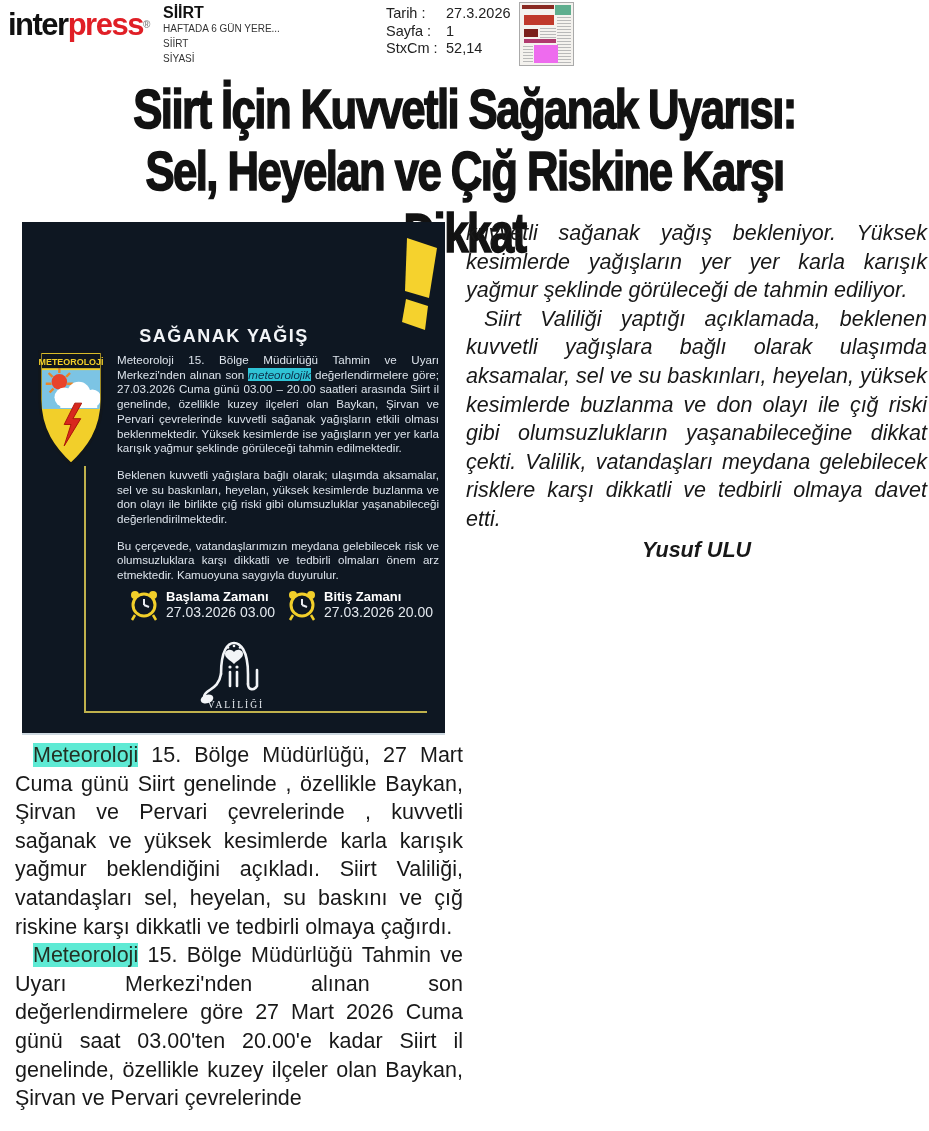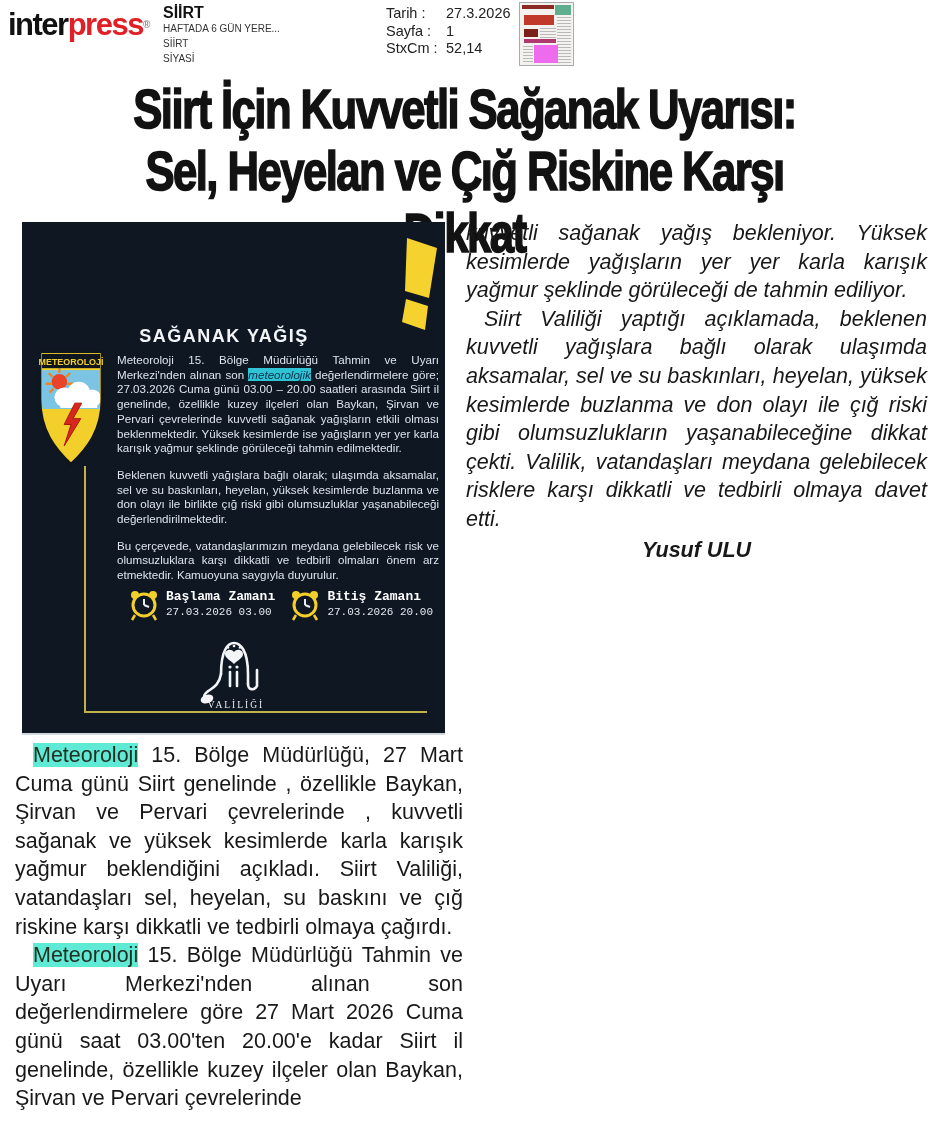--- a/index.html
+++ b/index.html
@@ -51,25 +51,25 @@
     transform:scaleX(.95); -webkit-text-stroke:.6px #f5d22d; }
   .p-excl { position:absolute; right:4px; top:14px; width:42px; height:100px; }
   .p-subtitle { position:absolute; left:36px; top:104px; width:332px; text-align:center;
     font-size:18px; font-weight:bold; color:#f2f4f7; letter-spacing:1.5px; }
   .p-shield { position:absolute; left:15px; top:126px; width:68px; height:120px; }
   .p-vline { position:absolute; left:62px; top:244px; width:2px; height:247px; background:#bfb14c; }
   .p-hline { position:absolute; left:62px; top:489px; width:343px; height:2px; background:#bfb14c; }
   .p-text { position:absolute; left:95px; top:131px; width:322px;
     font-size:11.6px; line-height:14.7px; text-align:justify; color:#dde4ec; }
   .p-text p + p { margin-top:12px; }
-  .p-times { position:absolute; left:95px; top:367px; width:322px; display:flex; justify-content:space-between; padding:0 6px 0 12px;font-family:Liberation Mono, monospace; }
+  .p-times { position:absolute; left:95px; top:367px; width:322px; display:flex; justify-content:space-between; padding:0 6px 0 12px; }
   .p-time { display:flex; align-items:flex-start; gap:7px; }
   .p-time .clock { width:30px; height:32px; flex:0 0 auto; }
   .p-time .tl { font-size:13px; font-weight:bold; color:#fff; line-height:16px; }
-  .p-time .tv { font-size:11px; color:#e3e8ee; line-height:15px; }
+  .p-time .tv { font-size:14px; color:#e3e8ee; line-height:15px; }
   .p-gov { position:absolute; left:50%; transform:translateX(-50%); top:412px; width:120px; height:78px; }
 
 </style>
 </head>
 <body>
 
 <div class="clip-header">
   <div class="brand">
     <span class="b1">inter</span><span class="b2">press</span><span class="reg">®</span>
   </div>

